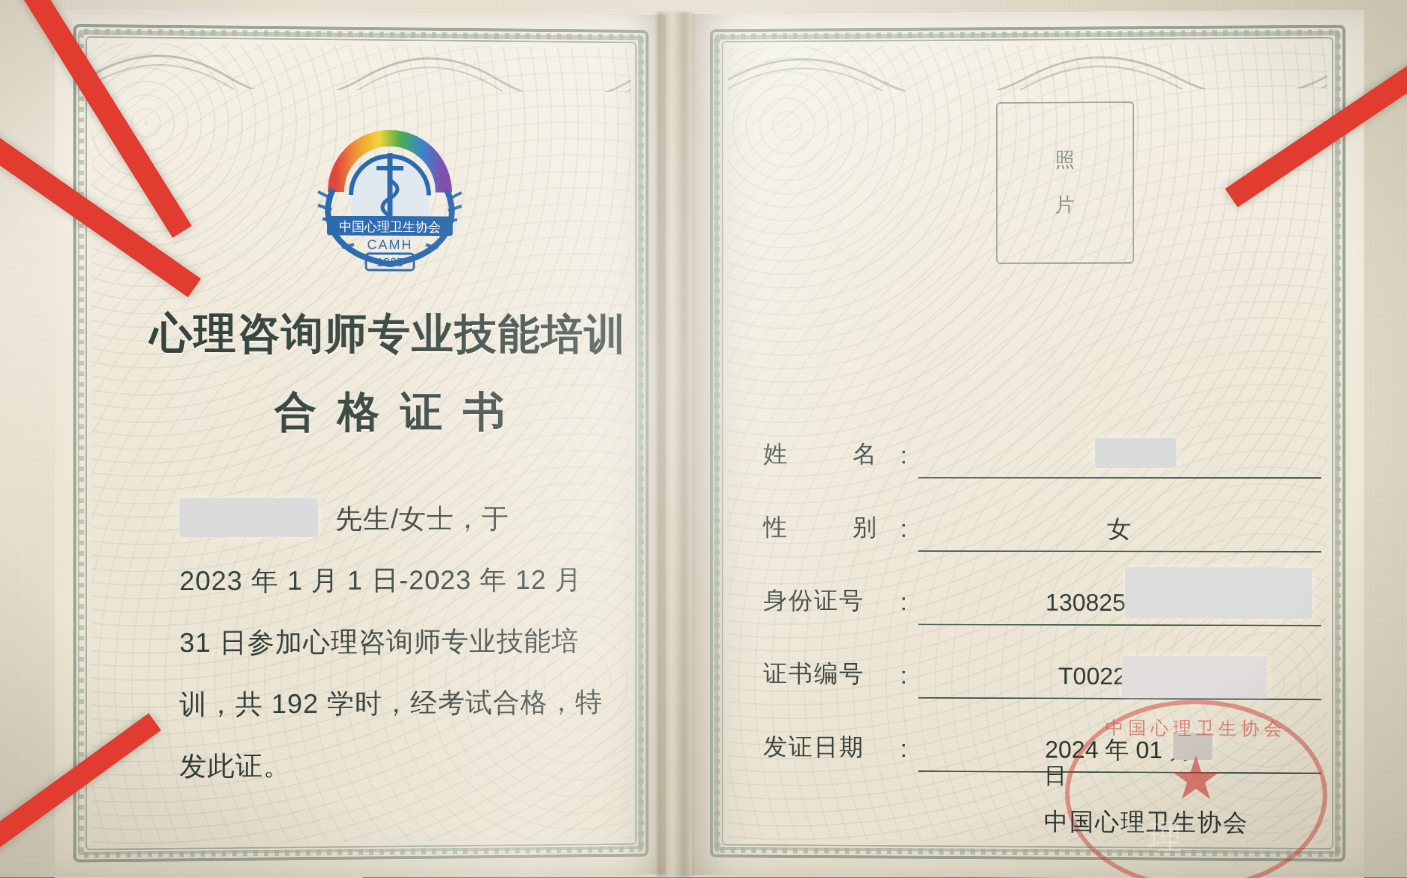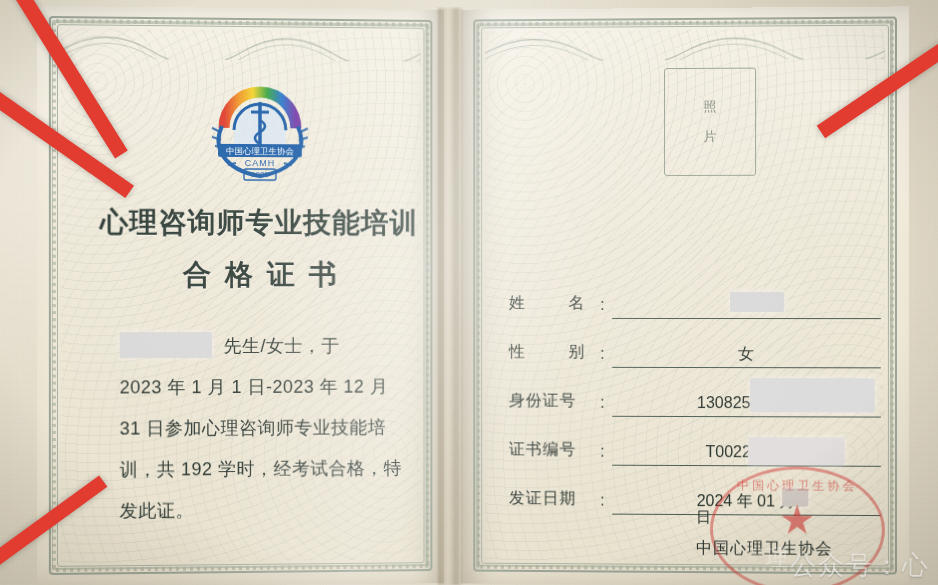--- a/index.html
+++ b/index.html
@@ -493,15 +493,14 @@
   <div class="paper-noise"></div>
   <div class="glare"></div>
   <div class="vignette"></div>
 
   <div class="ribbon tl"></div>
   <div class="ribbon tl2"></div>
   <div class="ribbon tr"></div>
   <div class="ribbon bl"></div>
 
   <div class="wm-mid">理</div>
-  <div class="watermark">公众号：心</div>
 
 </div>
 
 </body></html>

